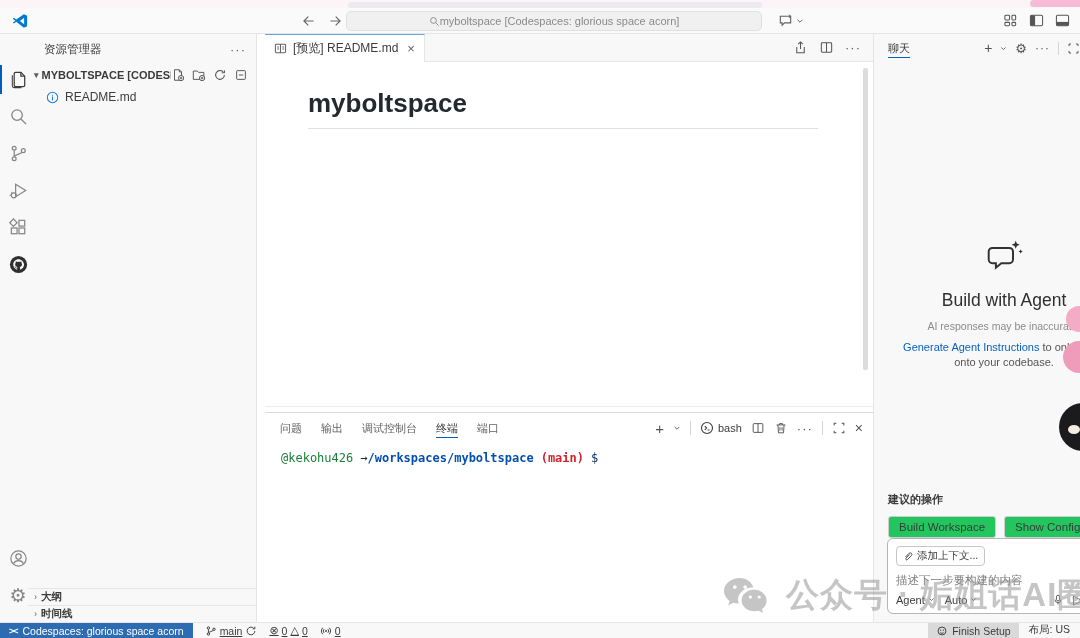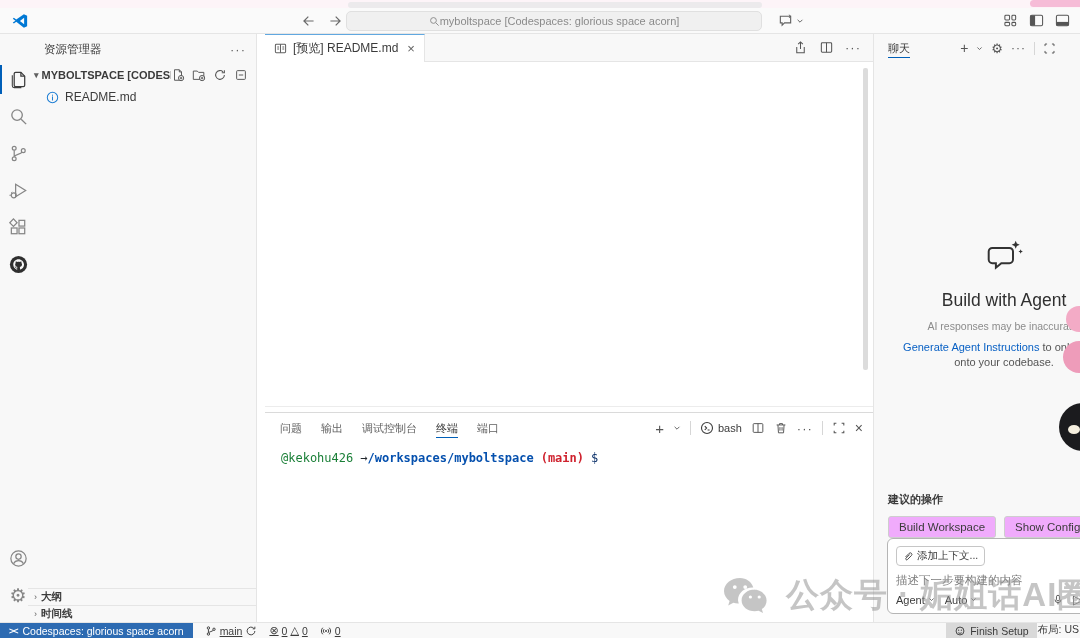--- a/index.html
+++ b/index.html
@@ -80,41 +80,41 @@
   .panel-controls .bash-wrap { display:flex; align-items:center; gap:4px; font-size:11px; color:#3b3b3b; cursor:pointer; }
   .panel-controls .more { font-size:13px; letter-spacing:1px; cursor:pointer; }
   .panel-controls .close { font-size:14px; cursor:pointer; }
   .terminal-body { padding:8px 0 0 16px; font-family:"DejaVu Sans Mono", monospace; font-size:12px; }
   .t-user { color:#1a7f37; } .t-arrow { color:#24292f; } .t-path { color:#0550ae; font-weight:bold; }
   .t-branch { color:#cf222e; font-weight:bold; } .t-dollar { color:#0a3069; }
   .t-sp { margin-right:7px; }
 
   
   .chat-panel { position:absolute; left:873px; top:0; width:207px; height:588px; background:#f8f8f8; border-left:1px solid #e5e5e5; }
-  .chat-header { height:28px; display:flex; align-items:center; padding:0 24px 0 14px; }
+  .chat-header { height:28px; display:flex; align-items:center; padding:0 0 0 14px; }
   .chat-title { font-size:11px; color:#3b3b3b; position:relative; height:28px; display:flex; align-items:center; cursor:pointer; }
   .chat-title::after { content:""; position:absolute; left:0; right:0; bottom:4px; height:1.5px; background:#005fb8; }
   .chat-hdr-icons { margin-left:auto; display:flex; align-items:center; gap:8px; color:#555; }
   .chat-hdr-icons svg { width:13px; height:13px; cursor:pointer; }
   .chat-hdr-icons .plus { font-size:14px; cursor:pointer; }
   .chat-hdr-icons .chev { font-size:8px; cursor:pointer; }
   .chat-hdr-icons .gear { font-size:13px; cursor:pointer; }
   .chat-hdr-icons .more { font-size:12px; letter-spacing:1px; cursor:pointer; }
   .chat-hdr-icons .divider { width:1px; height:13px; background:#d6d6d6; }
   .chat-body { position:absolute; top:204px; left:0; width:260px; text-align:center; }
   .chat-big-icon { color:#333; }
   .chat-big-icon svg { width:40px; height:36px; }
   .chat-heading { margin-top:12px; font-size:17.5px; color:#2f2f2f; }
   .chat-disclaimer { margin-top:9px; font-size:10.5px; color:#8b8b8b; }
   .chat-onboard { margin-top:8px; font-size:11px; color:#555; line-height:15px; }
   .chat-link { color:#0860c4; cursor:pointer; }
   .chat-suggest { position:absolute; left:14px; top:458px; }
   .suggest-label { font-size:11px; font-weight:bold; color:#3b3b3b; }
   .suggest-btns { display:flex; gap:8px; margin-top:9px; }
-  .s-btn { background:#f0abfc; border:1px solid #cecece; border-radius:3px; font-size:11.5px; color:#3b3b3b; padding:4px 10px; cursor:pointer; white-space:nowrap; font-family:"Liberation Sans", sans-serif;text-align:right; }
+  .s-btn { background:#22c55e; border:1px solid #cecece; border-radius:3px; font-size:11.5px; color:#3b3b3b; padding:4px 10px; cursor:pointer; white-space:nowrap; font-family:"Liberation Sans", sans-serif;text-align:right; }
   .chat-input { position:absolute; left:13px; top:504px; width:205px; height:76px; background:#fff; border:1px solid #b5b5b5; border-radius:6px; padding:7px 8px; }
   .ctx-chip { display:inline-flex; align-items:center; gap:4px; border:1px solid #c6c6c6; border-radius:4px; padding:2px 6px; font-size:10.5px; color:#3b3b3b; cursor:pointer; }
   .ctx-chip svg { width:10px; height:10px; }
   .chat-placeholder { margin-top:7px; font-size:11.5px; color:#7c7c7c; }
   .input-controls { position:absolute; left:8px; right:8px; bottom:6px; display:flex; align-items:center; gap:10px; font-size:11px; color:#3b3b3b; }
   .ic-group { display:flex; align-items:center; gap:3px; cursor:pointer; }
   .ic-group .chev { font-size:7.5px; color:#616161; }
   .ic-icons { margin-left:auto; display:flex; align-items:center; gap:9px; color:#555; }
   .ic-icons svg { width:12px; height:12px; cursor:pointer; }
   .send-glyph { font-size:13px; color:#555; cursor:pointer; }
@@ -129,21 +129,21 @@
   
   .status-bar { position:absolute; left:0; top:622px; width:1080px; height:16px; background:#f8f8f8; border-top:1px solid #e5e5e5; display:flex; align-items:center; font-size:10.5px; color:#3b3b3b; }
   .sb-remote { height:16px; background:#2d6bb2; color:#fff; display:flex; align-items:center; gap:5px; padding:0 9px; cursor:pointer; }
   .sb-remote .remote-glyph { font-size:9px; font-weight:bold; letter-spacing:-1px; }
   .sb-item { display:flex; align-items:center; gap:3px; margin-left:12px; cursor:pointer;text-decoration:underline; }
   .sb-item svg { width:12px; height:12px; }
   .sb-glyph { font-size:11px; }
   .sb-right { margin-left:auto; display:flex; height:16px; }
   .sb-finish { height:16px; background:#d9d9d9; display:flex; align-items:center; gap:4px; padding:0 8px; cursor:pointer; }
   .sb-finish svg { width:12px; height:12px; }
-  .sb-layout { padding:0 1px; cursor:pointer; }
+  .sb-layout { padding:0 10px; cursor:pointer; }
 
   
   .watermark-layer { position:absolute; left:0; top:0; width:1080px; height:638px; pointer-events:none; z-index:50; }
   .win-activate { position:absolute; left:893px; top:570px; color:rgba(170,170,170,0.45); }
   .win-activate .l1 { font-size:13px; }
   .win-activate .l2 { font-size:10px; margin-top:3px; }
   .wechat-mark { position:absolute; left:720px; top:573px; display:flex; align-items:center; gap:14px; color:rgba(150,150,150,0.55); }
   .wechat-mark svg { width:52px; height:44px; }
   .wm-text { font-size:33px; font-weight:bold; letter-spacing:1px; white-space:nowrap; }
 </style>
@@ -327,20 +327,23 @@
           <svg viewBox="0 0 16 16" fill="none" stroke="currentColor" stroke-width="1.1">
               <path d="M4 7.5v6h8v-6"></path>
               <path d="M8 2.5v7M5.5 4.5 8 2l2.5 2.5"></path>
             </svg>
           <svg viewBox="0 0 16 16" fill="none" stroke="currentColor" stroke-width="1.1">
               <rect x="2.5" y="3" width="11" height="10" rx="1"></rect>
               <path d="M8 3v10"></path>
             </svg>
           <span class="more">···</span>
         </div>
+      </div>
+      <div class="editor-content">
+        <h1 class="md-h1">myboltspace</h1>
       </div>
       <div class="editor-scrollbar"></div>
       <div class="editor-splitter"></div>
 
       <div class="terminal-panel">
         <div class="panel-tabs">
           <span class="p-tab">问题</span>
           <span class="p-tab">输出</span>
           <span class="p-tab">调试控制台</span>
           <span class="p-tab active">终端</span>

